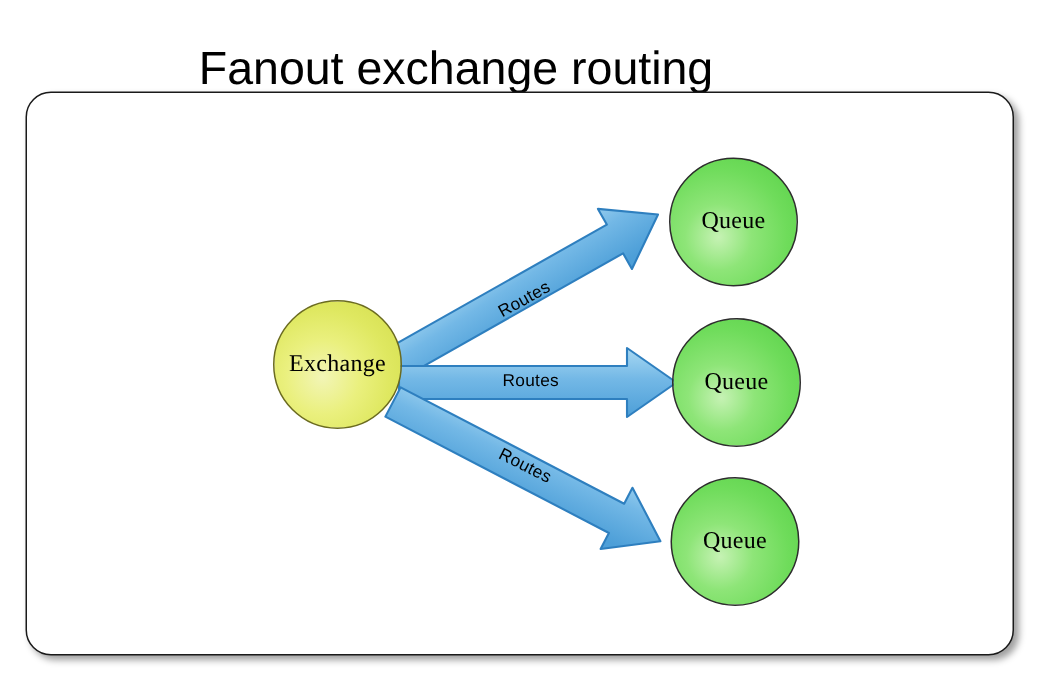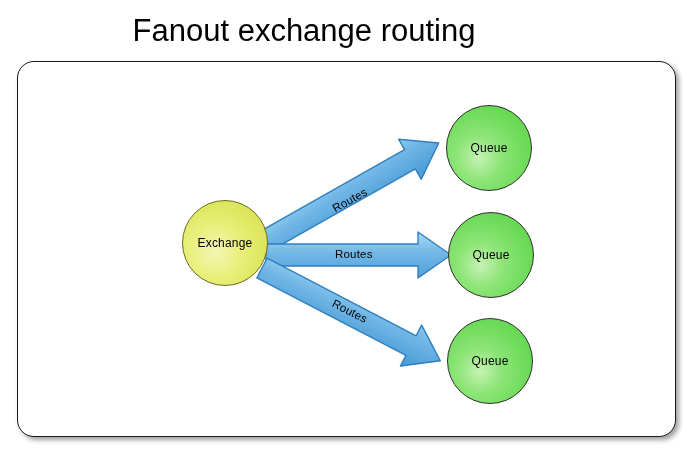--- a/index.html
+++ b/index.html
@@ -5,21 +5,21 @@
   html,body{margin:0;padding:0;}
   body{
     width:698px;height:463px;
     background:#ffffff;
     font-family:"Liberation Sans", sans-serif;
     overflow:hidden;
     position:relative;
   }
   #page-title{
     position:absolute;
-    left:0;top:14px;width:608px;
+    left:0;top:29px;width:608px;
     text-align:center;
     font-size:31px;
     line-height:34px;
     color:#000000;
     letter-spacing:0px;
     white-space:nowrap;
   }
   #diagram-panel{
     position:absolute;
     left:17px;top:61px;
@@ -37,25 +37,26 @@
   }
   .node{
     position:absolute;
     border-radius:50%;
     box-sizing:border-box;
     display:flex;
     align-items:center;
     justify-content:center;
   }
   .node-label{
-    font-size:12px;
+    font-size:16px;
     color:#000000;
     letter-spacing:0.2px;
     pointer-events:none;
     white-space:nowrap;
+    font-family:Liberation Serif, serif;
   }
   .node-exchange{
     left:182px;top:200px;width:86px;height:86px;
     border:1.1px solid #6b6b20;
     background:radial-gradient(circle at 38% 60%, #f2f5b6 0%, #eaf07e 34%, #dfe861 62%, #d2dc4a 100%);
   }
   .node-queue{
     width:86px;height:86px;
     border:1.1px solid #2d2d2d;
     background:radial-gradient(circle at 38% 62%, #c6f2b4 0%, #8ee578 30%, #6fdc5b 62%, #56cf45 100%);

